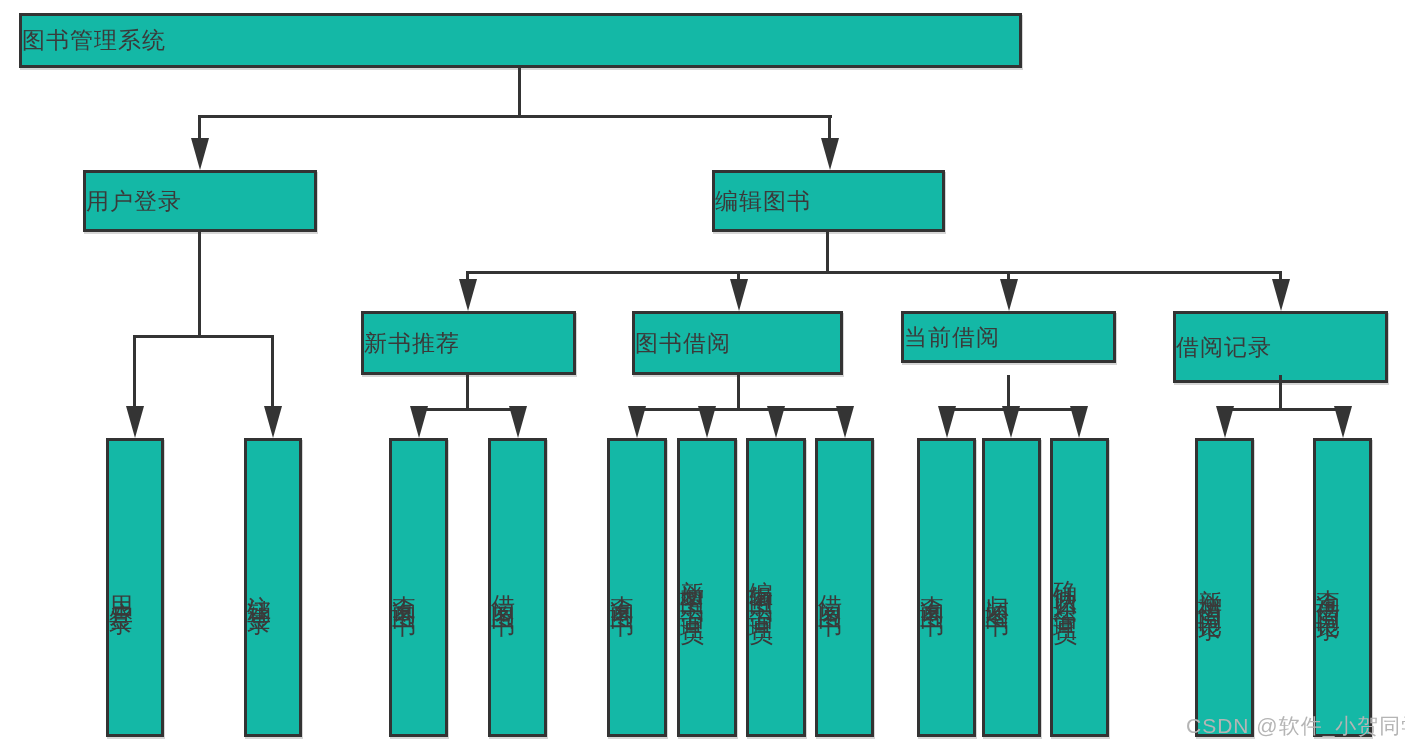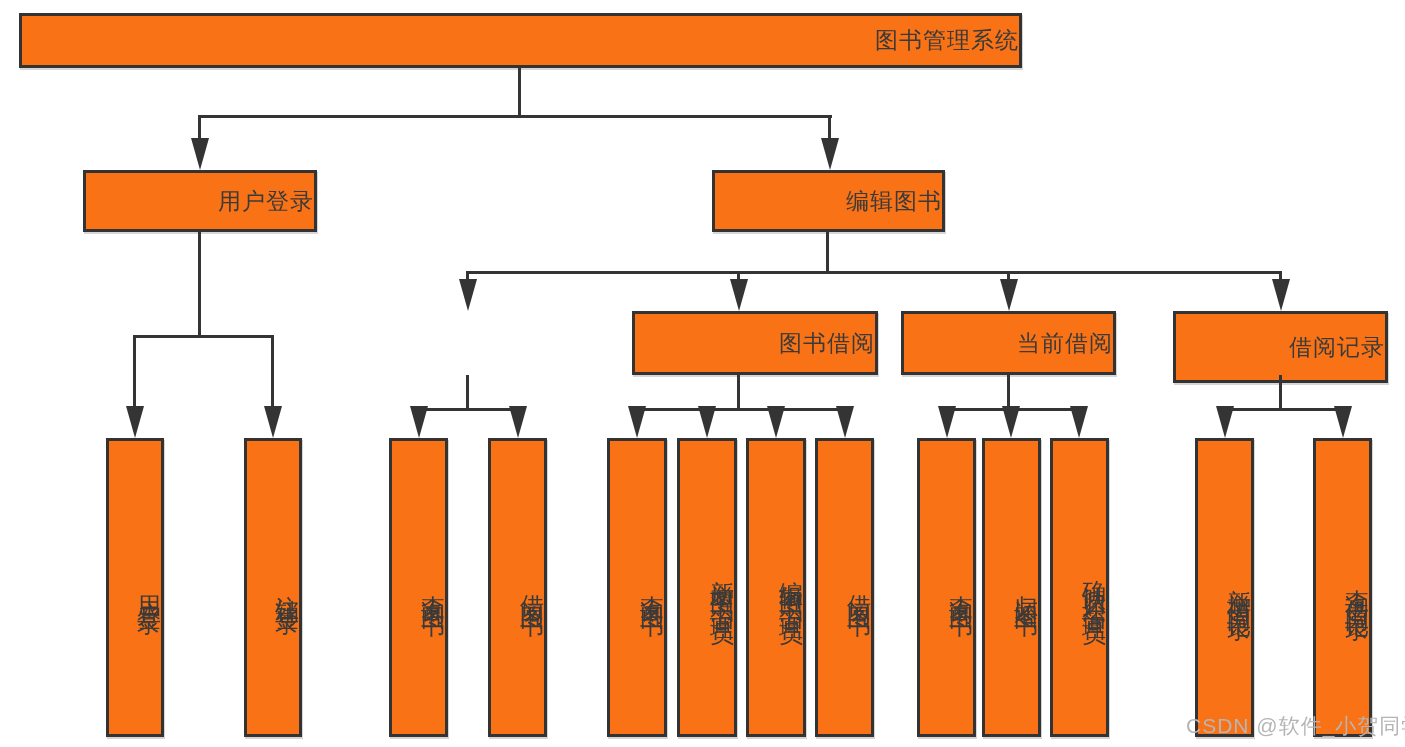--- a/index.html
+++ b/index.html
@@ -1,23 +1,23 @@
 <!DOCTYPE html>
 <html><head>
 <meta charset="utf-8">
 <style>
   html,body{margin:0;padding:0;background:#ffffff;}
   .canvas{
     position:relative;width:1405px;height:747px;background:#ffffff;overflow:hidden;
     font-family:"Liberation Sans","DejaVu Sans",sans-serif;color:#3a3a3a;
   }
   .node{
-    position:absolute;box-sizing:border-box;background:#f97316;
+    position:absolute;box-sizing:border-box;background:#14b8a6;
     border:3px solid #333333;box-shadow:1px 2px 0 rgba(90,90,90,0.25);
-    display:flex;align-items:center;justify-content:flex-end;
+    display:flex;align-items:center;justify-content:flex-start;
   }
   .hnode span{font-size:23px;letter-spacing:1px;white-space:nowrap;}
   .vnode span{
     writing-mode:vertical-rl;font-size:24px;letter-spacing:6px;line-height:1;
     white-space:nowrap;
   }
   .ln{position:absolute;background:#343434;}
   .vl{width:3px;}
   .hl{height:3px;}
   .arw{
@@ -64,24 +64,27 @@
   <div class="ln hl" style="left:466px;top:271px;width:816px"></div>
   <div class="ln vl" style="left:466px;top:271px;height:11px"></div>
   <div class="ln vl" style="left:737px;top:271px;height:11px"></div>
   <div class="ln vl" style="left:1007px;top:271px;height:11px"></div>
   <div class="ln vl" style="left:1279px;top:271px;height:11px"></div>
   <div class="arw" style="left:459px;top:279px"></div>
   <div class="arw" style="left:730px;top:279px"></div>
   <div class="arw" style="left:1000px;top:279px"></div>
   <div class="arw" style="left:1272px;top:279px"></div>
 
-  <div class="node hnode" style="left:632px;top:311px;width:246px;height:64px">
+  <div class="node hnode" style="left:361px;top:311px;width:215px;height:64px">
+    <span>新书推荐</span>
+  </div>
+  <div class="node hnode" style="left:632px;top:311px;width:211px;height:64px">
     <span>图书借阅</span>
   </div>
-  <div class="node hnode" style="left:901px;top:311px;width:215px;height:64px">
+  <div class="node hnode" style="left:901px;top:311px;width:215px;height:52px">
     <span>当前借阅</span>
   </div>
   <div class="node hnode" style="left:1173px;top:311px;width:215px;height:72px">
     <span>借阅记录</span>
   </div>
 
   <div class="ln vl" style="left:466px;top:375px;height:33px"></div>
   <div class="ln hl" style="left:416px;top:408px;width:103px"></div>
   <div class="arw" style="left:410px;top:406px"></div>
   <div class="arw" style="left:509px;top:406px"></div>

